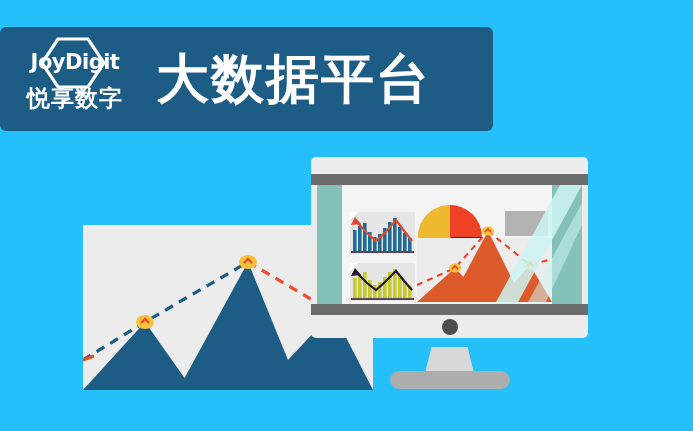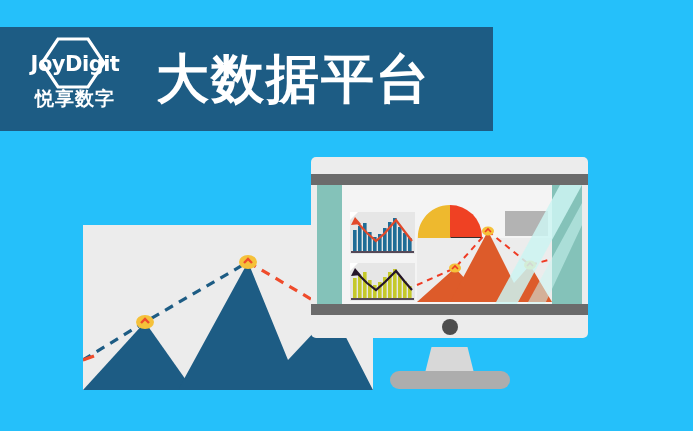--- a/index.html
+++ b/index.html
@@ -7,34 +7,34 @@
     width:693px;height:431px;overflow:hidden;
     font-family:"Liberation Sans","DejaVu Sans",sans-serif;
     background:#25c0fa;
     position:relative;
   }
   #stage{position:absolute;inset:0;width:693px;height:431px;overflow:hidden;background:#25c0fa;}
 
   
   #header-banner{
     position:absolute;left:0;top:27px;width:493px;height:104px;
-    background:#1d5c84;display:flex;align-items:center;
+    background:#1d5c84;display:flex;align-items:center;border-radius:6px;
   }
   #logo-block{
     position:relative;width:122px;height:92px;margin-left:14px;flex:none;
     display:flex;flex-direction:column;align-items:center;justify-content:center;
   }
   #logo-hex{position:absolute;left:26px;top:4px;width:66px;height:52px;}
   #logo-wordmark{
     position:relative;z-index:2;color:#ffffff;font-size:21px;font-weight:bold;
     letter-spacing:-0.5px;line-height:1;margin-top:4px;white-space:nowrap;
     font-family:"DejaVu Sans",sans-serif;
   }
   #logo-sub{
-    position:relative;z-index:2;color:#ffffff;font-size:19px;font-weight:bold;
+    position:relative;z-index:2;color:#ffffff;font-size:23px;font-weight:bold;
     letter-spacing:1px;line-height:1;margin-top:14px;white-space:nowrap;
   }
   #banner-title{
     color:#ffffff;font-size:53px;font-weight:bold;line-height:1;
     margin-left:20px;letter-spacing:2px;white-space:nowrap;
     font-family:Liberation Serif, serif;
   }
 
   
   #left-panel{

